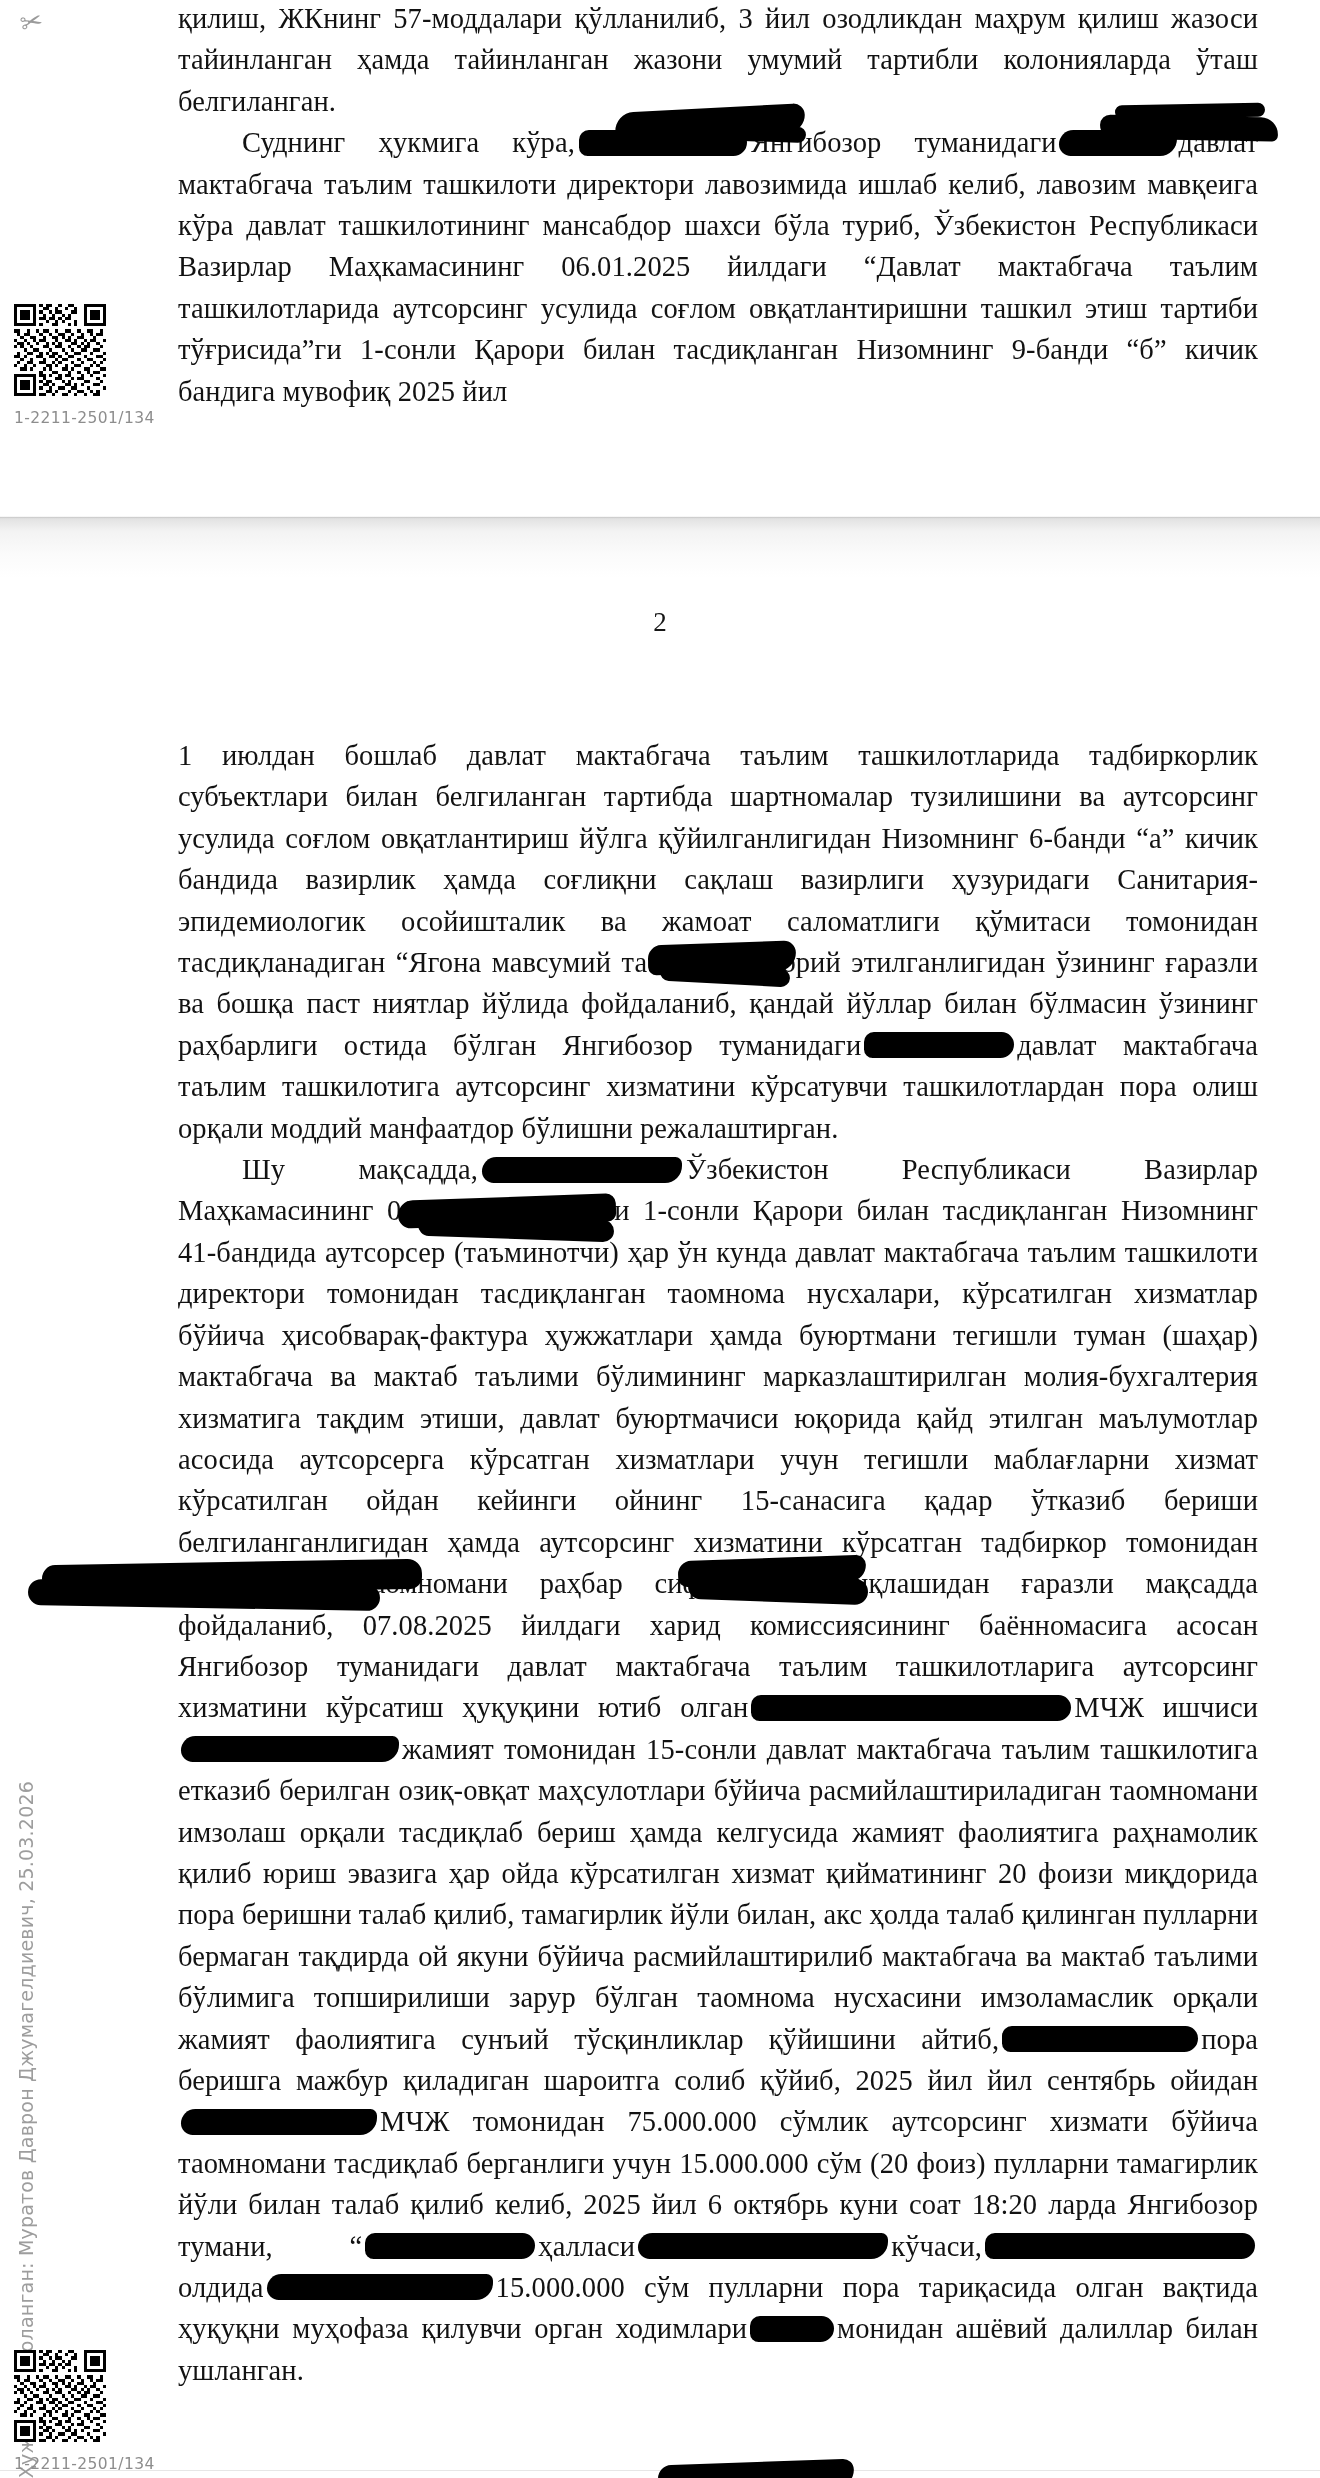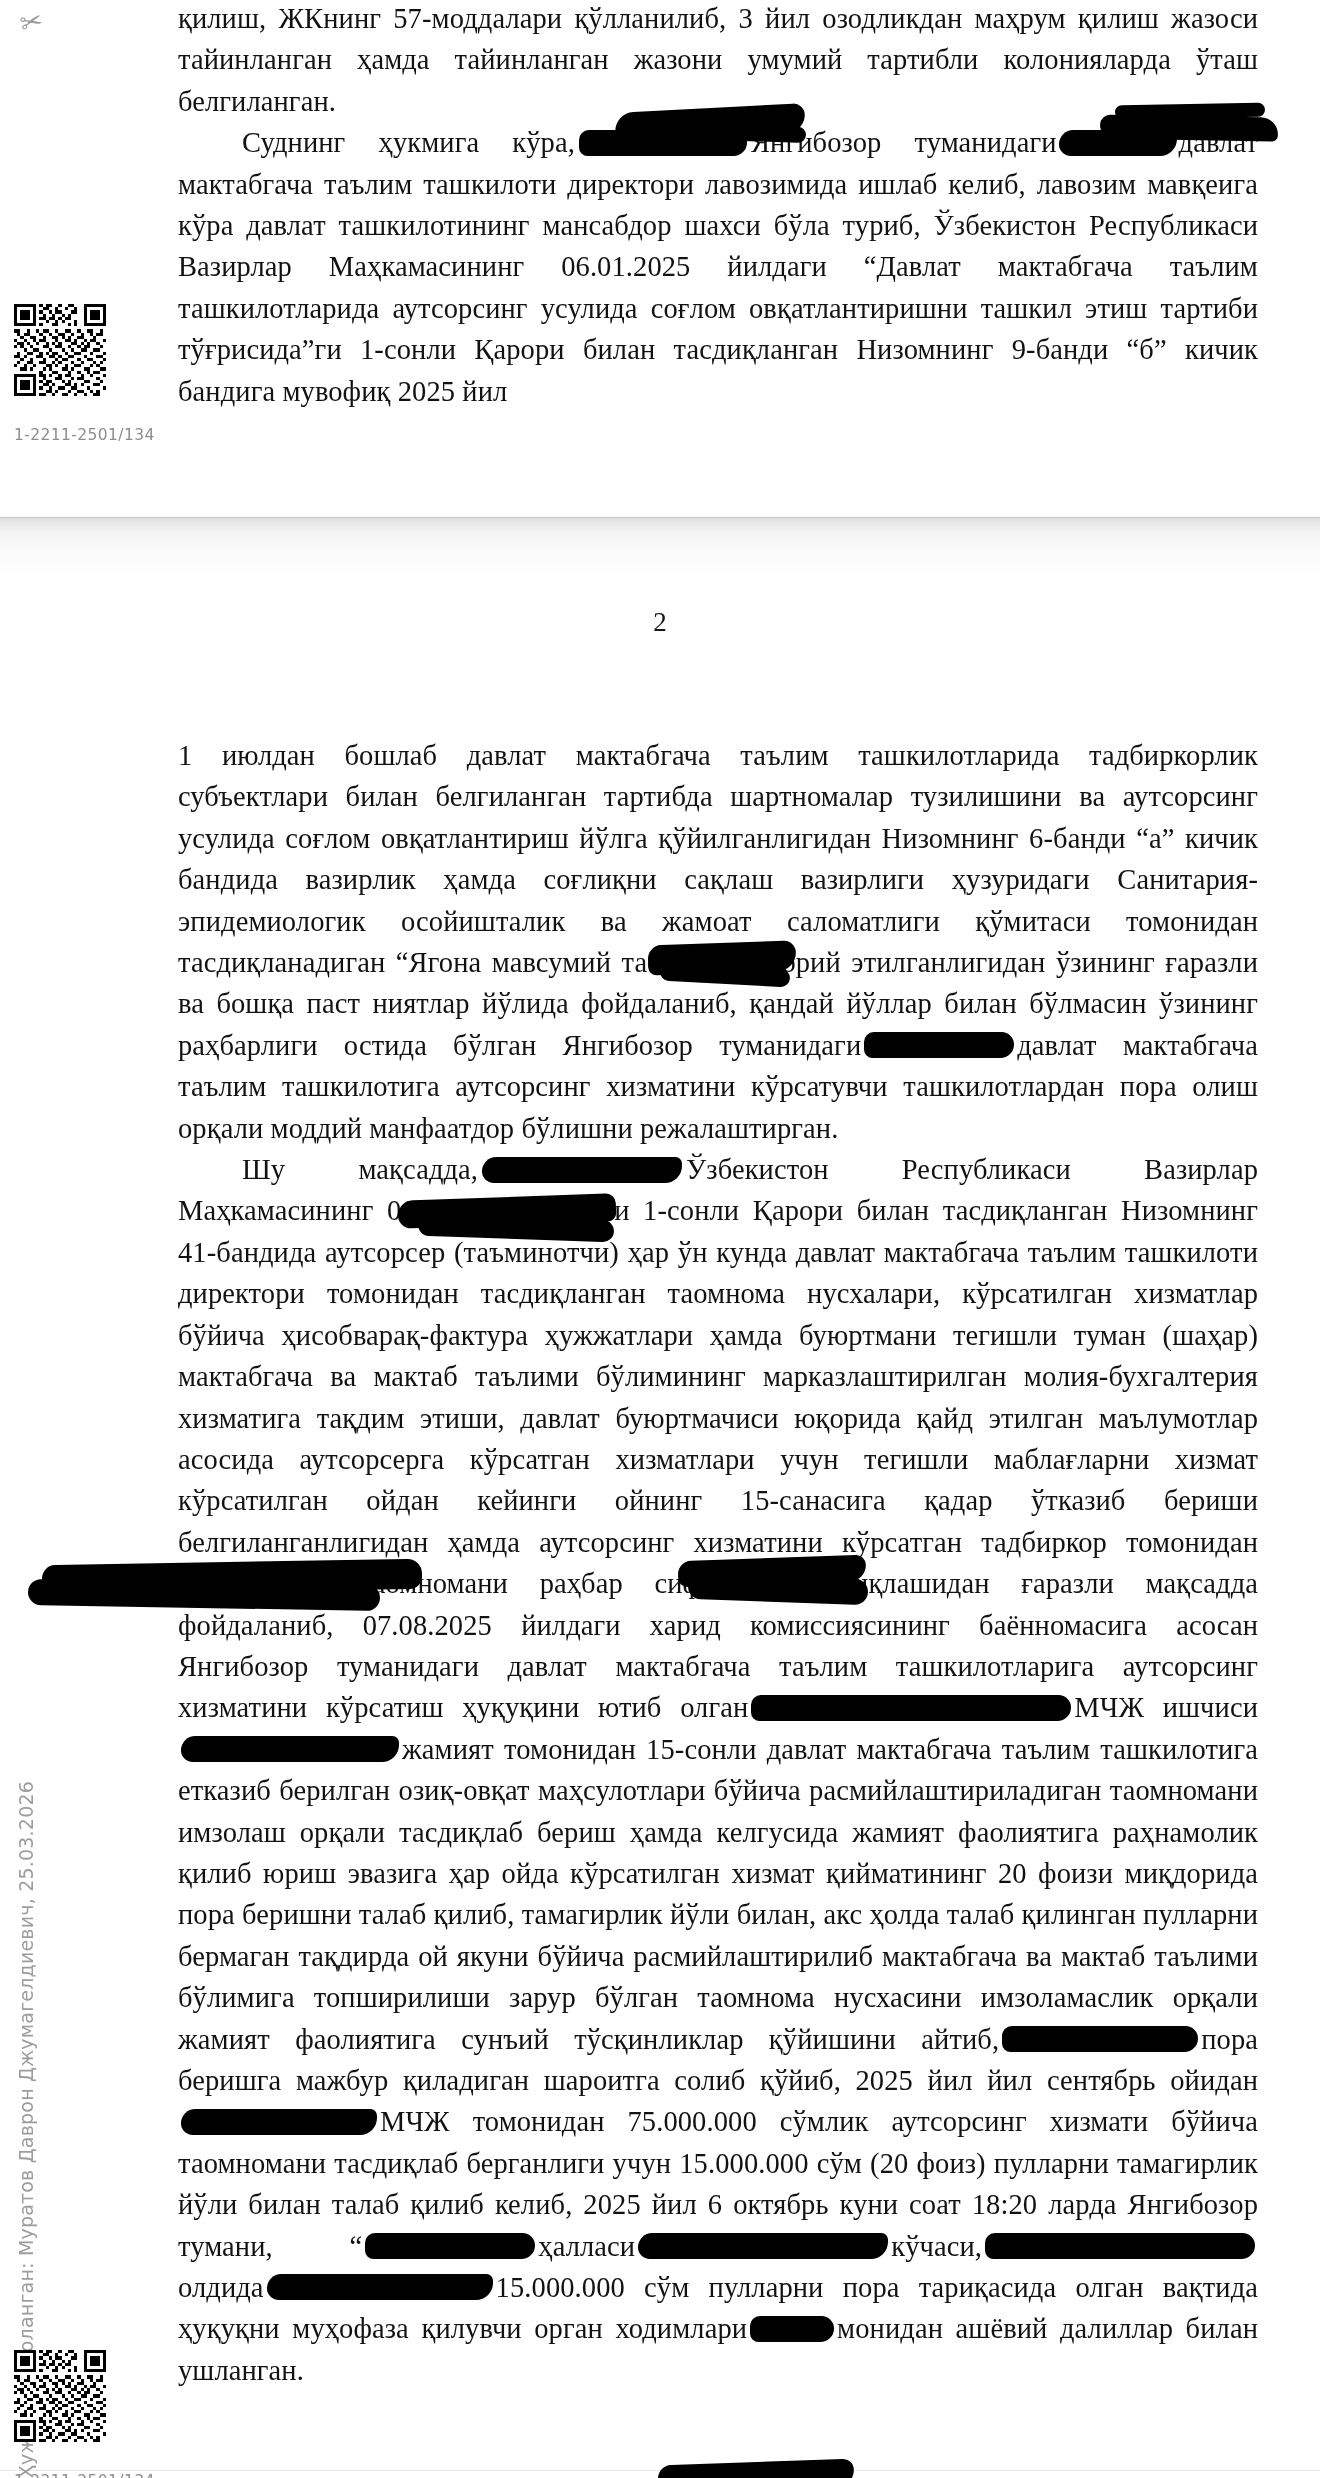--- a/index.html
+++ b/index.html
@@ -110,21 +110,21 @@
   .qr-wrap {
     position: absolute;
     z-index: 4;
     text-align: left;
   }
   .qr {
     width: 92px; height: 92px;
     image-rendering: pixelated;
   }
   .qr-label {
-    margin-top: 26px;
+    margin-top: 9px;
     font-family: "DejaVu Sans", "Liberation Sans", sans-serif;
     font-size: 15.5px;
     color: #8d8d8d;
     letter-spacing: 0.4px;
     white-space: nowrap;
   }
 
   
   .sig-strip {
     position: absolute;

